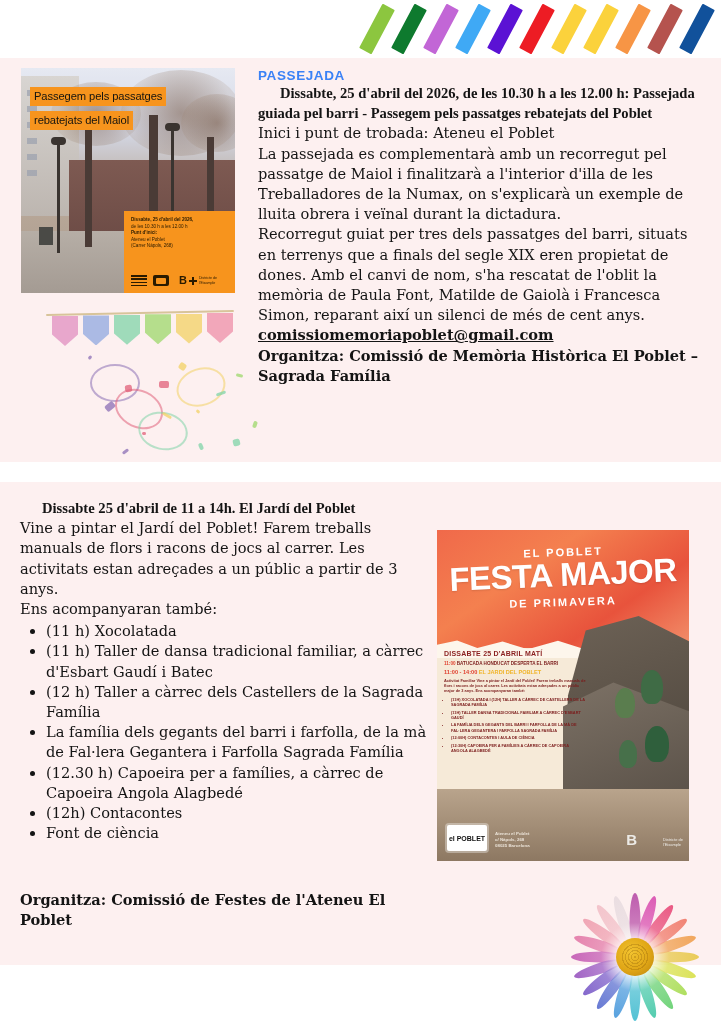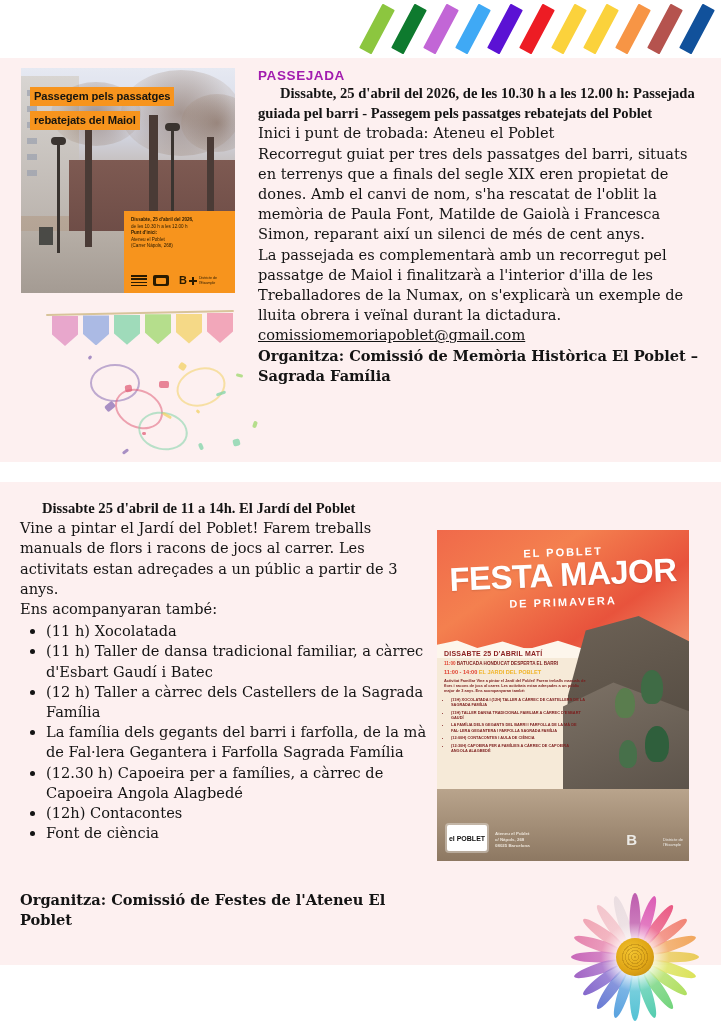--- a/index.html
+++ b/index.html
@@ -55,21 +55,21 @@
   .pl-lamp:before { content:""; position:absolute; left:-6px; top:-6px; width:15px; height:8px;
             border-radius:6px; background:#3a3430; }
   .pl-lamp2 { position:absolute; left:150px; bottom:44px; width:3px; height:120px; background:#3a3430; }
   .pl-lamp2:before { content:""; position:absolute; left:-6px; top:-6px; width:15px; height:8px;
             border-radius:6px; background:#3a3430; }
   .pl-bin { position:absolute; left:18px; bottom:48px; width:14px; height:18px; background:#4a4a46; }
 
   .pl-title { position:absolute; left:9px; top:17px; width:184px; }
   .pl-title span {
     display:inline-block; background:#F7941D; color:#15140f;
-    font-family:"Liberation Sans", sans-serif; font-weight:bold;
+    font-family:"Liberation Sans", sans-serif; font-weight:normal;
     font-size:11.2px; line-height:15px; padding:2px 4px; margin-bottom:3px;
     letter-spacing:-.1px;
   }
   .pl-orange {
     position:absolute; right:0; bottom:0; width:111px; height:82px;
     background:#F7941D; color:#2a1b00;
     font-family:"Liberation Sans", sans-serif; font-size:4.6px; line-height:6.6px;
     padding:6px 6px 0 7px; box-sizing:border-box;
   }
   .pl-orange b { font-weight:bold; }
@@ -148,26 +148,26 @@
   .pr-addr { position:absolute; left:58px; bottom:12px; font-family:"Liberation Sans",sans-serif;
     font-size:4.4px; line-height:6px; color:#f3ece2; font-weight:bold; opacity:.9;}
   .pr-bmark { position:absolute; right:52px; bottom:14px; font-family:"Liberation Sans",sans-serif;
     font-weight:bold; font-size:15px; color:#eceae6; line-height:15px; }
   .pr-bmark2 { position:absolute; right:6px; bottom:14px; font-family:"Liberation Sans",sans-serif;
     font-size:4px; line-height:5px; color:#eceae6; }
 
   
   .sec-head {
     font-family:"Liberation Sans", sans-serif; font-weight:bold;
-    color:#a21caf; font-size:13.5px; letter-spacing:.6px;
+    color:#3b82f6; font-size:13.5px; letter-spacing:.6px;
   }
   .txt { color:#141414; font-size:14.6px; line-height:20.2px; font-family:"DejaVu Serif", serif; }
   .txt b { font-weight:bold; }
   .indent { text-indent:22px;font-family:Liberation Serif, serif; }
-  .link { text-decoration:underline; font-weight:normal; }
+  .link { text-decoration:underline; font-weight:bold; }
 
   .block-passejada { position:absolute; left:258px; top:68px; width:452px; }
   .block-familiar  { position:absolute; left:20px;  top:498px; width:412px; }
   .block-organitza { position:absolute; left:20px;  top:890px; width:400px; }
 
   .p-line { margin:0; }
   ul.act { margin:2px 0 0 0; padding-left:26px; }
   ul.act li { margin:0; padding:0; }
 
   
@@ -272,22 +272,22 @@
       <div class="dot" style="background: rgb(224, 96, 122); left: 79px; top: 31px; width: 10px; height: 7px; transform: rotate(2deg);"></div>
       <div class="dot" style="background: rgb(242, 210, 100); left: 116px; top: 60px; width: 4px; height: 3px; transform: rotate(39deg);"></div>
       <div class="dot" style="background: rgb(127, 212, 168); left: 153px; top: 89px; width: 7px; height: 7px; transform: rotate(-14deg);"></div>
     </div>
 
   <div class="block-passejada">
     <div class="sec-head">PASSEJADA</div>
     <div class="txt">
       <p class="p-line indent"><b>Dissabte, 25 d'abril del 2026, de les 10.30 h a les 12.00 h: Passejada guiada pel barri - Passegem pels passatges rebatejats del Poblet</b></p>
       <p class="p-line">Inici i punt de trobada: Ateneu el Poblet</p>
+      <p class="p-line">La passejada es complementarà amb un recorregut pel passatge de Maiol i finalitzarà a l'interior d'illa de les Treballadores de la Numax, on s'explicarà un exemple de lluita obrera i veïnal durant la dictadura.</p>
       <p class="p-line">Recorregut guiat per tres dels passatges del barri, situats en terrenys que a finals del segle XIX eren propietat de dones. Amb el canvi de nom, s'ha rescatat de l'oblit la memòria de Paula Font, Matilde de Gaiolà i Francesca Simon, reparant així un silenci de més de cent anys.</p>
-      <p class="p-line">La passejada es complementarà amb un recorregut pel passatge de Maiol i finalitzarà a l'interior d'illa de les Treballadores de la Numax, on s'explicarà un exemple de lluita obrera i veïnal durant la dictadura.</p>
       <p class="p-line"><span class="link">comissiomemoriapoblet@gmail.com</span></p>
       <p class="p-line"><b>Organitza: Comissió de Memòria Històrica El Poblet – Sagrada Família</b></p>
     </div>
   </div>
 
   <div class="block-familiar">
     <div class="txt">
       <p class="p-line indent"><b>Dissabte 25 d'abril de 11 a 14h. El Jardí del Poblet</b></p>
       <p class="p-line">Vine a pintar el Jardí del Poblet! Farem treballs manuals de flors i racons de jocs al carrer. Les activitats estan adreçades a un públic a partir de 3 anys.</p>
       <p class="p-line">Ens acompanyaran també:</p>

